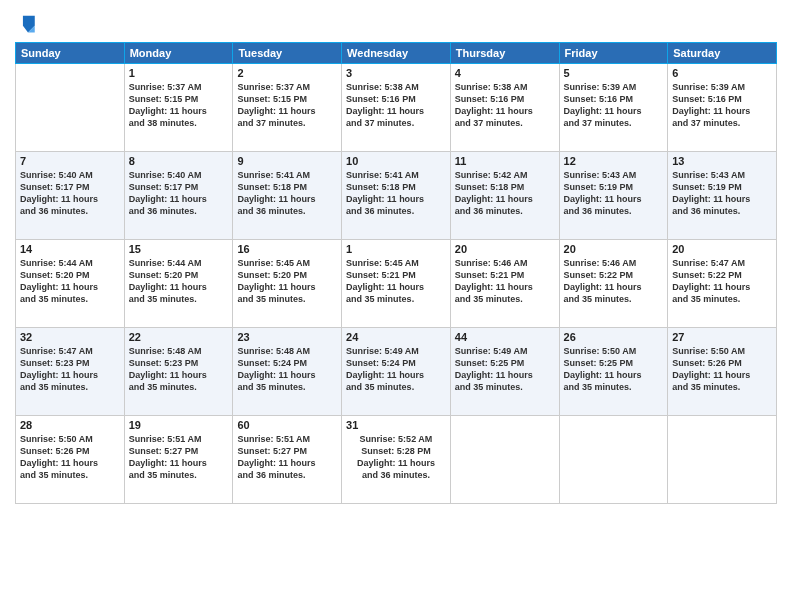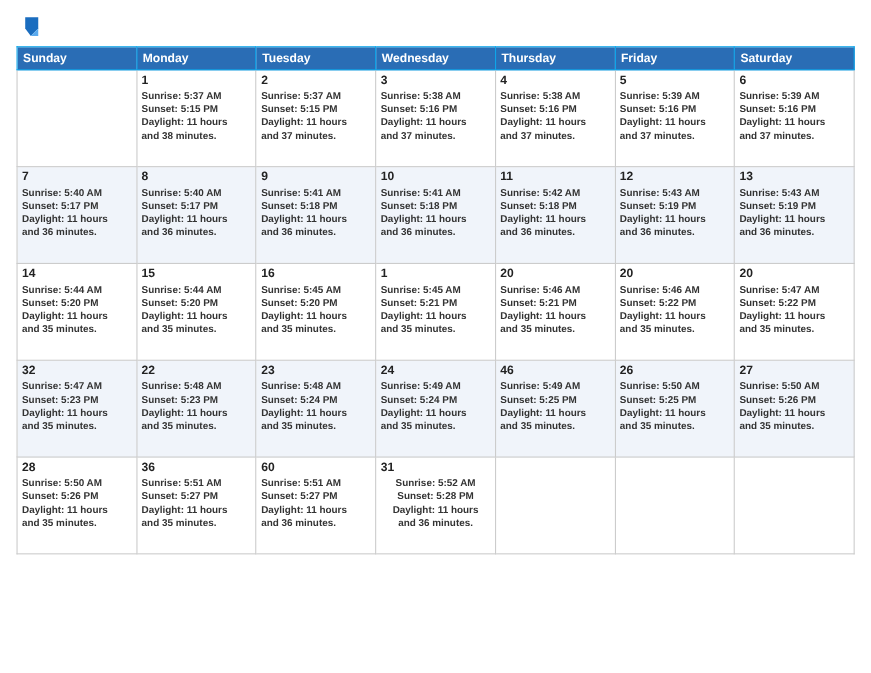--- a/index.html
+++ b/index.html
@@ -299,21 +299,21 @@
 and 35 minutes.</div>
           </td>
           <td>
             <span class="day-num">24</span>
             <div class="cell-content" style="white-space: pre-line;">Sunrise: 5:49 AM
 Sunset: 5:24 PM
 Daylight: 11 hours
 and 35 minutes.</div>
           </td>
           <td>
-            <span class="day-num">46</span>
+            <span class="day-num">44</span>
             <div class="cell-content" style="white-space: pre-line;">Sunrise: 5:49 AM
 Sunset: 5:25 PM
 Daylight: 11 hours
 and 35 minutes.</div>
           </td>
           <td>
             <span class="day-num">26</span>
             <div class="cell-content" style="white-space: pre-line;">Sunrise: 5:50 AM
 Sunset: 5:25 PM
 Daylight: 11 hours
@@ -329,21 +329,21 @@
         </tr>
         <tr class="normal-row">
           <td>
             <span class="day-num">28</span>
             <div class="cell-content" style="white-space: pre-line;">Sunrise: 5:50 AM
 Sunset: 5:26 PM
 Daylight: 11 hours
 and 35 minutes.</div>
           </td>
           <td>
-            <span class="day-num">36</span>
+            <span class="day-num">19</span>
             <div class="cell-content" style="white-space: pre-line;">Sunrise: 5:51 AM
 Sunset: 5:27 PM
 Daylight: 11 hours
 and 35 minutes.</div>
           </td>
           <td>
             <span class="day-num">60</span>
             <div class="cell-content" style="white-space: pre-line;">Sunrise: 5:51 AM
 Sunset: 5:27 PM
 Daylight: 11 hours

